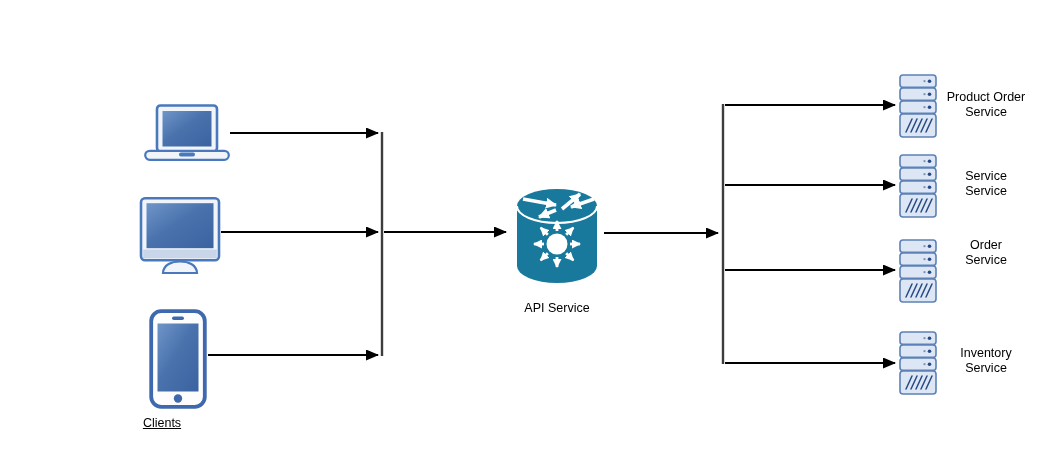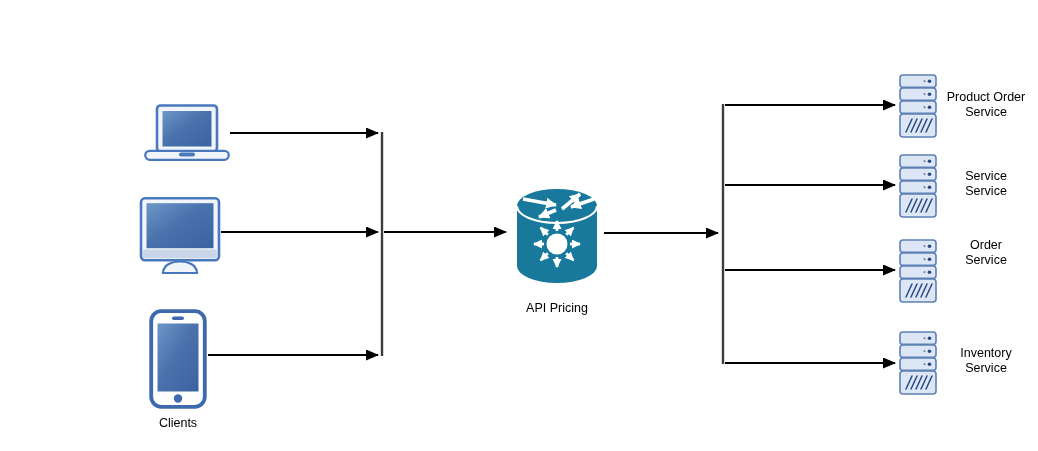--- a/index.html
+++ b/index.html
@@ -92,21 +92,21 @@
           <stop offset="1" stop-color="#3A62A0"></stop>
         </linearGradient>
       </defs>
       <rect x="2.2" y="2.2" width="53.6" height="95.6" rx="10" fill="#FDFDFE" stroke="#3F69AE" stroke-width="3.8"></rect>
       <rect x="23" y="7.5" width="12" height="3.6" rx="1.8" fill="#3F69AE"></rect>
       <rect x="8.5" y="14.5" width="41" height="68" fill="url(#scr3)"></rect>
       <circle cx="29" cy="89.5" r="4.2" fill="#3F69AE"></circle>
     </svg>
   </div>
 
-  <div class="diagram-label" style="left:128px; top:416px; width:100px;">Clients</div>
+  <div class="diagram-label" style="left:112px; top:416px; width:100px;text-decoration:underline;">Clients</div>
 
   <div class="node" style="left:511px; top:182px;">
     <svg width="92" height="112" viewBox="0 0 92 112">
       <defs>
         <marker id="warr" markerUnits="userSpaceOnUse" markerWidth="11" markerHeight="11" refX="10" refY="5.5" orient="auto">
           <path d="M0,0 L11,5.5 L0,11 Z" fill="#FFFFFF"></path>
         </marker>
         <marker id="warr2" markerUnits="userSpaceOnUse" markerWidth="9" markerHeight="9" refX="8" refY="4.5" orient="auto">
           <path d="M0,0 L9,4.5 L0,9 Z" fill="#FFFFFF"></path>
         </marker>
@@ -130,21 +130,21 @@
         <line x1="36.8" y1="71.2" x2="29.7" y2="78.3" marker-end="url(#warr2)"></line>
         <line x1="33" y1="62" x2="23" y2="62" marker-end="url(#warr2)"></line>
         <line x1="36.8" y1="52.8" x2="29.7" y2="45.7" marker-end="url(#warr2)"></line>
         <line x1="46" y1="49" x2="46" y2="39" marker-end="url(#warr2)"></line>
         <line x1="55.2" y1="52.8" x2="62.3" y2="45.7" marker-end="url(#warr2)"></line>
       </g>
       <circle cx="46" cy="62" r="10.5" fill="#FFFFFF"></circle>
     </svg>
   </div>
 
-  <div class="diagram-label" style="left:507px; top:301px; width:100px;">API Pricing</div>
+  <div class="diagram-label" style="left:507px; top:301px; width:100px;">API Service</div>
 
   <div class="node" style="left:899px; top:74px;">
     <svg width="38" height="64" viewBox="0 0 38 64">
       <g fill="#DCE6F4" stroke="#5D81B5" stroke-width="1.6">
         <rect x="1" y="1" width="36" height="12.4" rx="3"></rect>
         <rect x="1" y="14" width="36" height="12.4" rx="3"></rect>
         <rect x="1" y="27" width="36" height="12.4" rx="3"></rect>
         <rect x="1" y="40" width="36" height="23" rx="3"></rect>
       </g>
       <g fill="#274A85">

